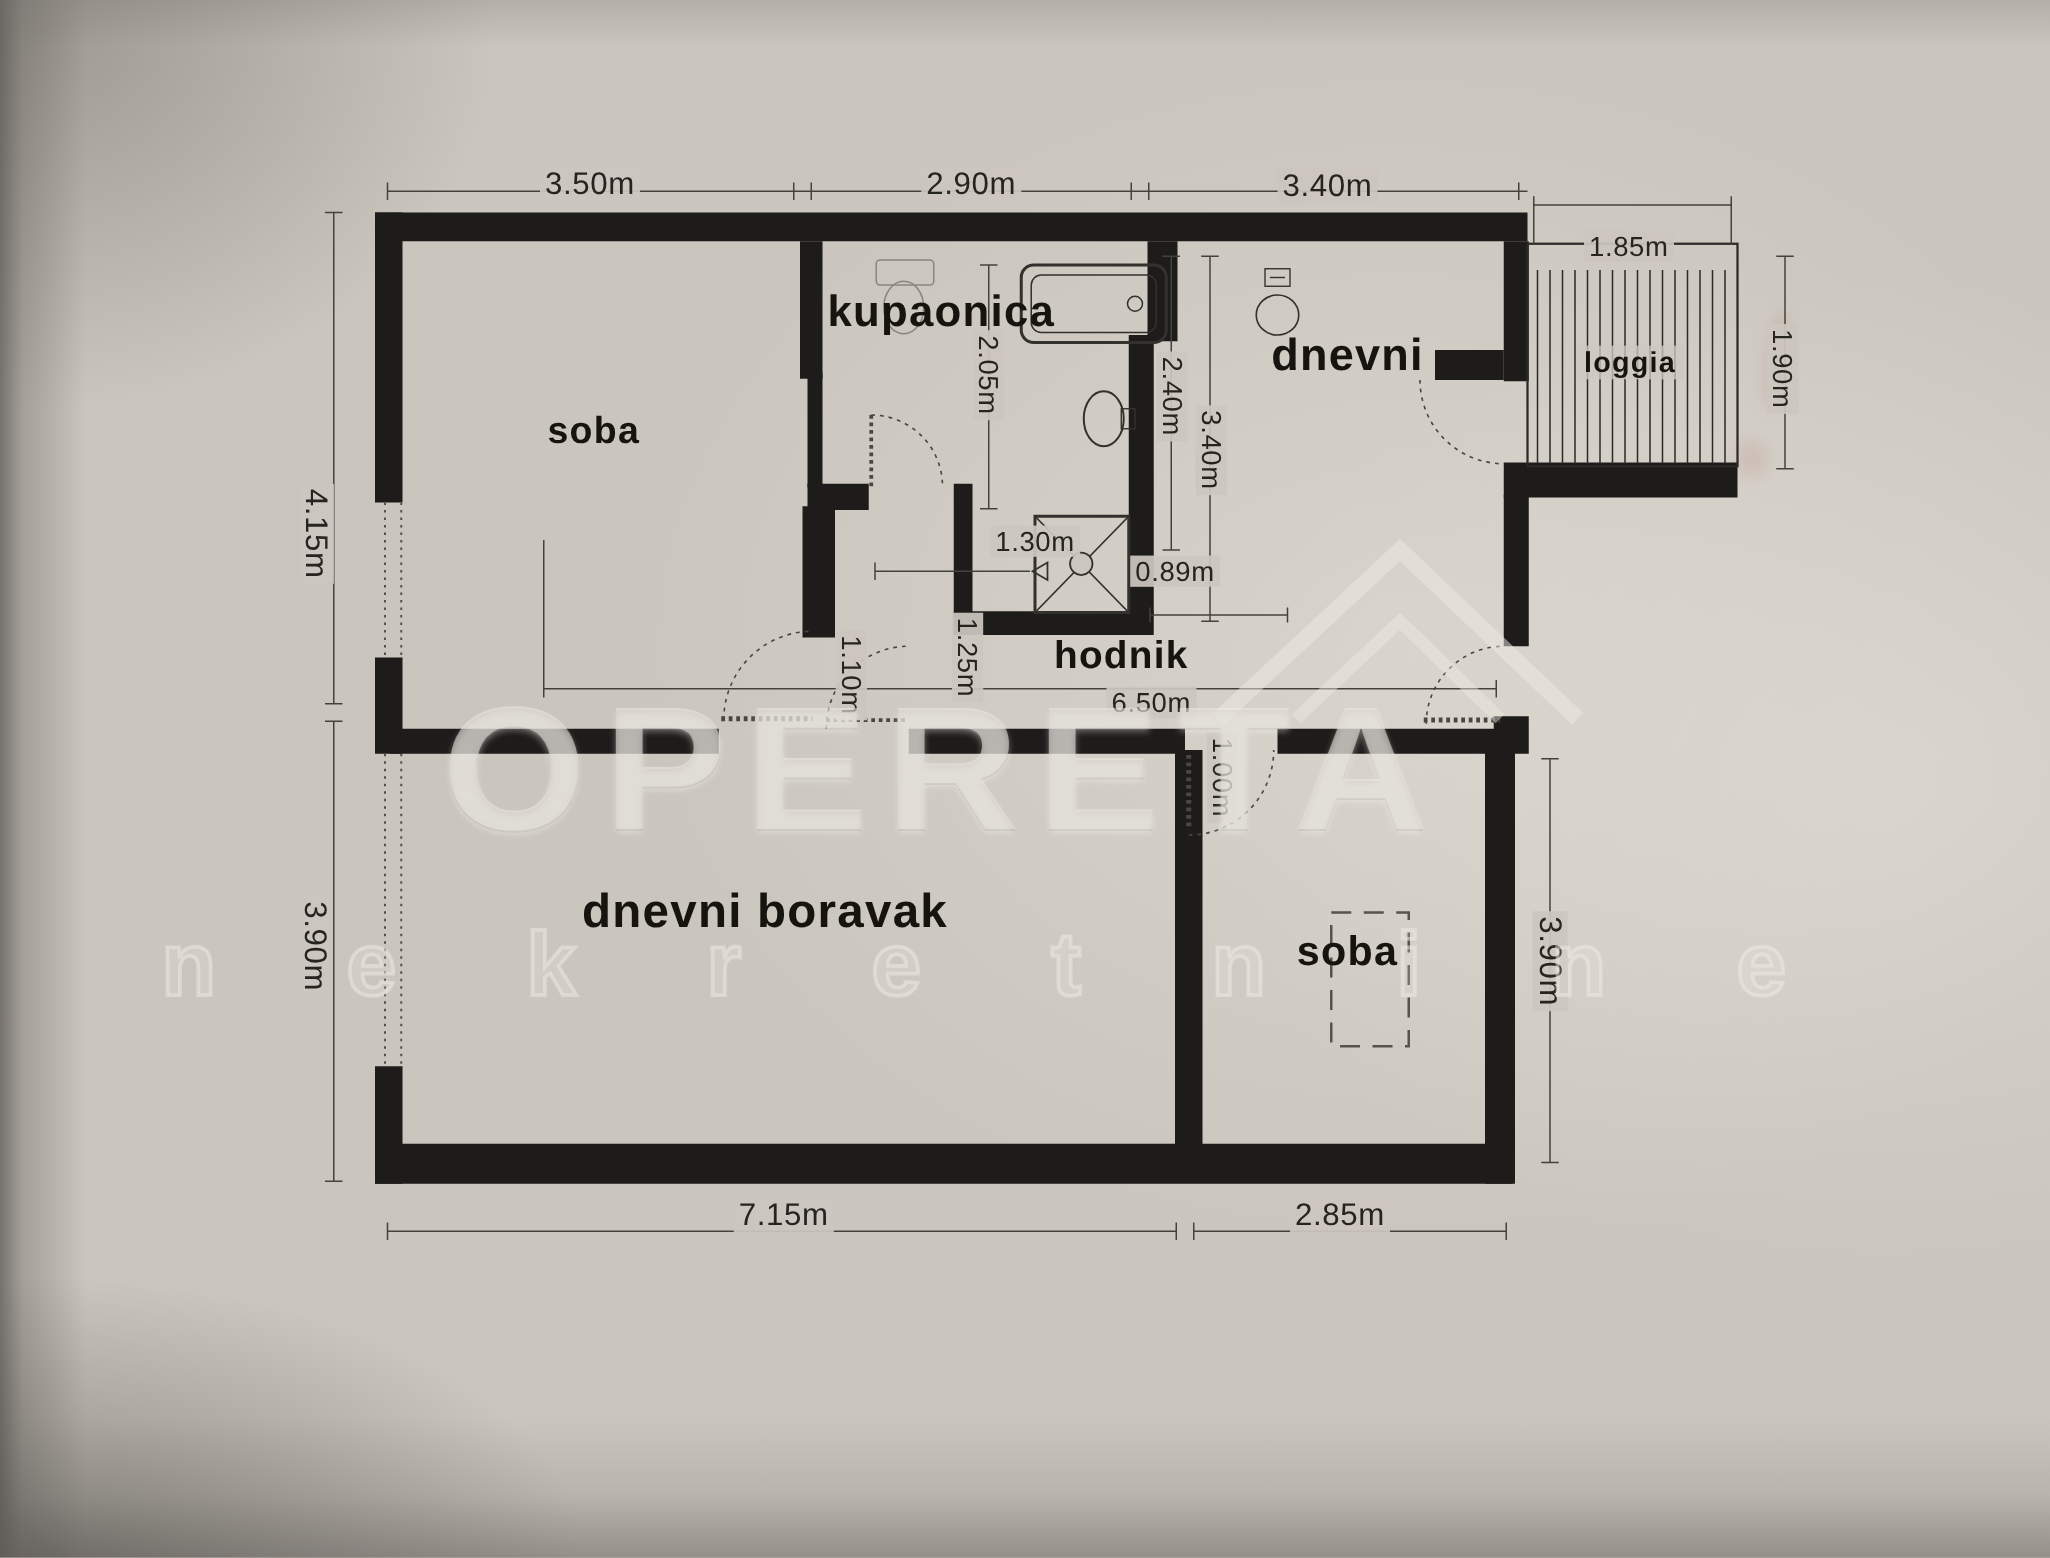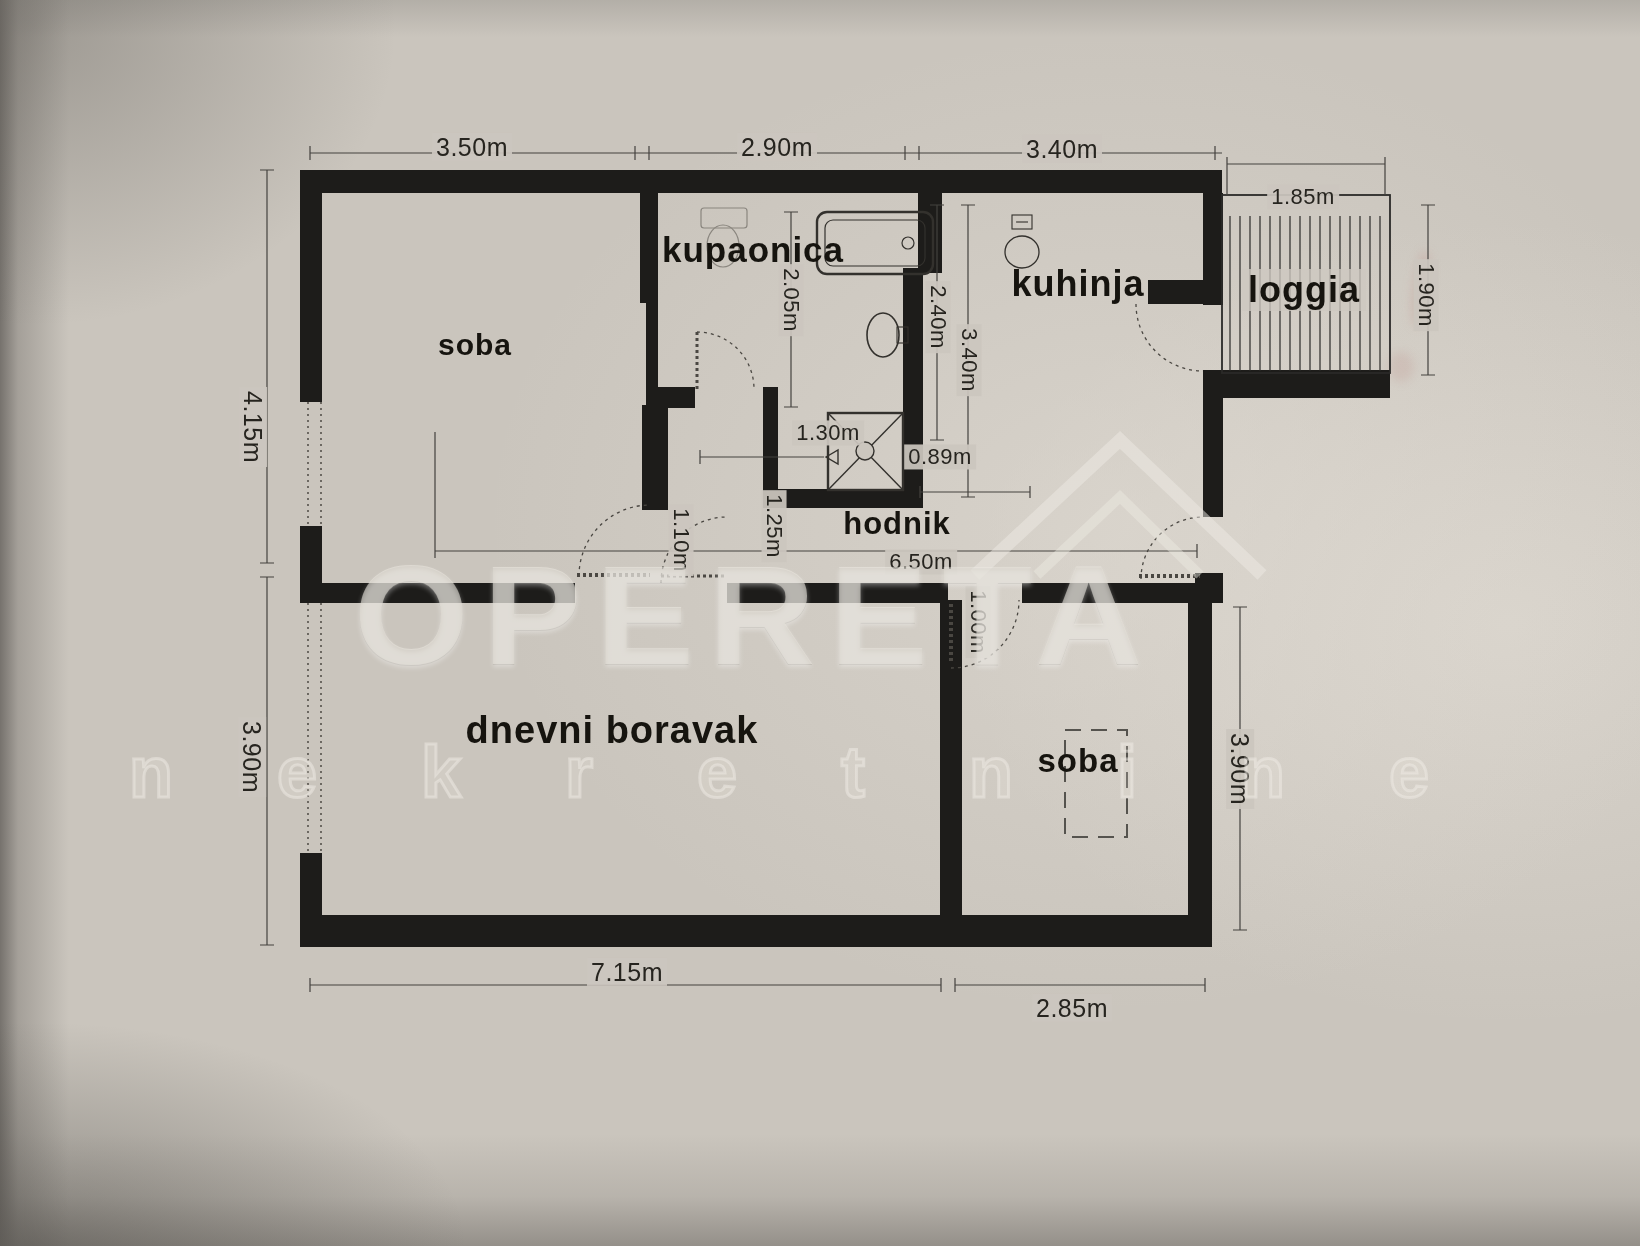--- a/index.html
+++ b/index.html
@@ -198,39 +198,39 @@
       </g>
       <g>
         <line x1="920" y1="492" x2="1030" y2="492"></line>
         <path d="M920 486V498M1030 486V498"></path>
       </g>
     </g>
   </svg>
 
   <div class="lbl room" style="left:475px;top:345px;font-size:30px;">soba</div>
   <div class="lbl room" style="left:753px;top:250px;font-size:35px;">kupaonica</div>
-  <div class="lbl room" style="left:1078px;top:284px;font-size:36px;">kuhinja</div>
-  <div class="lbl room" style="left:1304px;top:290px;font-size:36px;background:rgba(205,200,192,.78);padding:0 6px;">loggia</div>
+  <div class="lbl room" style="left:1078px;top:284px;font-size:36px;">dnevni</div>
+  <div class="lbl room" style="left:1304px;top:290px;font-size:23px;background:rgba(205,200,192,.78);padding:0 6px;">loggia</div>
   <div class="lbl room" style="left:897px;top:524px;font-size:31px;">hodnik</div>
   <div class="lbl room" style="left:612px;top:730px;font-size:38px;">dnevni boravak</div>
   <div class="lbl room" style="left:1078px;top:761px;font-size:33px;">soba</div>
 
   <div class="lbl dim" style="left:472px;top:147px;">3.50m</div>
   <div class="lbl dim" style="left:777px;top:147px;text-align:center;">2.90m</div>
   <div class="lbl dim" style="left:1062px;top:149px;">3.40m</div>
   <div class="lbl dim sm" style="left:1303px;top:161px;margin-top:36px;">1.85m</div>
 
   <div class="lbl dim v" style="left:253px;top:427px;">4.15m</div>
   <div class="lbl dim v" style="left:252px;top:757px;">3.90m</div>
 
   <div class="lbl dim v sm" style="left:1426px;top:295px;">1.90m</div>
   <div class="lbl dim v" style="left:1240px;top:769px;">3.90m</div>
 
   <div class="lbl dim" style="left:627px;top:972px;text-align:center;">7.15m</div>
-  <div class="lbl dim" style="left:1072px;top:1008px;">2.85m</div>
+  <div class="lbl dim" style="left:1072px;top:972px;">2.85m</div>
 
   <div class="lbl dim v sm" style="left:791px;top:300px;">2.05m</div>
   <div class="lbl dim v sm" style="left:938px;top:317px;">2.40m</div>
   <div class="lbl dim v sm" style="left:969px;top:360px;">3.40m</div>
   <div class="lbl dim sm" style="left:828px;top:433px;">1.30m</div>
   <div class="lbl dim sm" style="left:940px;top:457px;">0.89m</div>
   <div class="lbl dim v sm" style="left:681px;top:540px;">1.10m</div>
   <div class="lbl dim v sm" style="left:774px;top:526px;">1.25m</div>
   <div class="lbl dim sm" style="left:921px;top:562px;">6.50m</div>
   <div class="lbl dim v sm" style="left:978px;top:622px;">1.00m</div>

